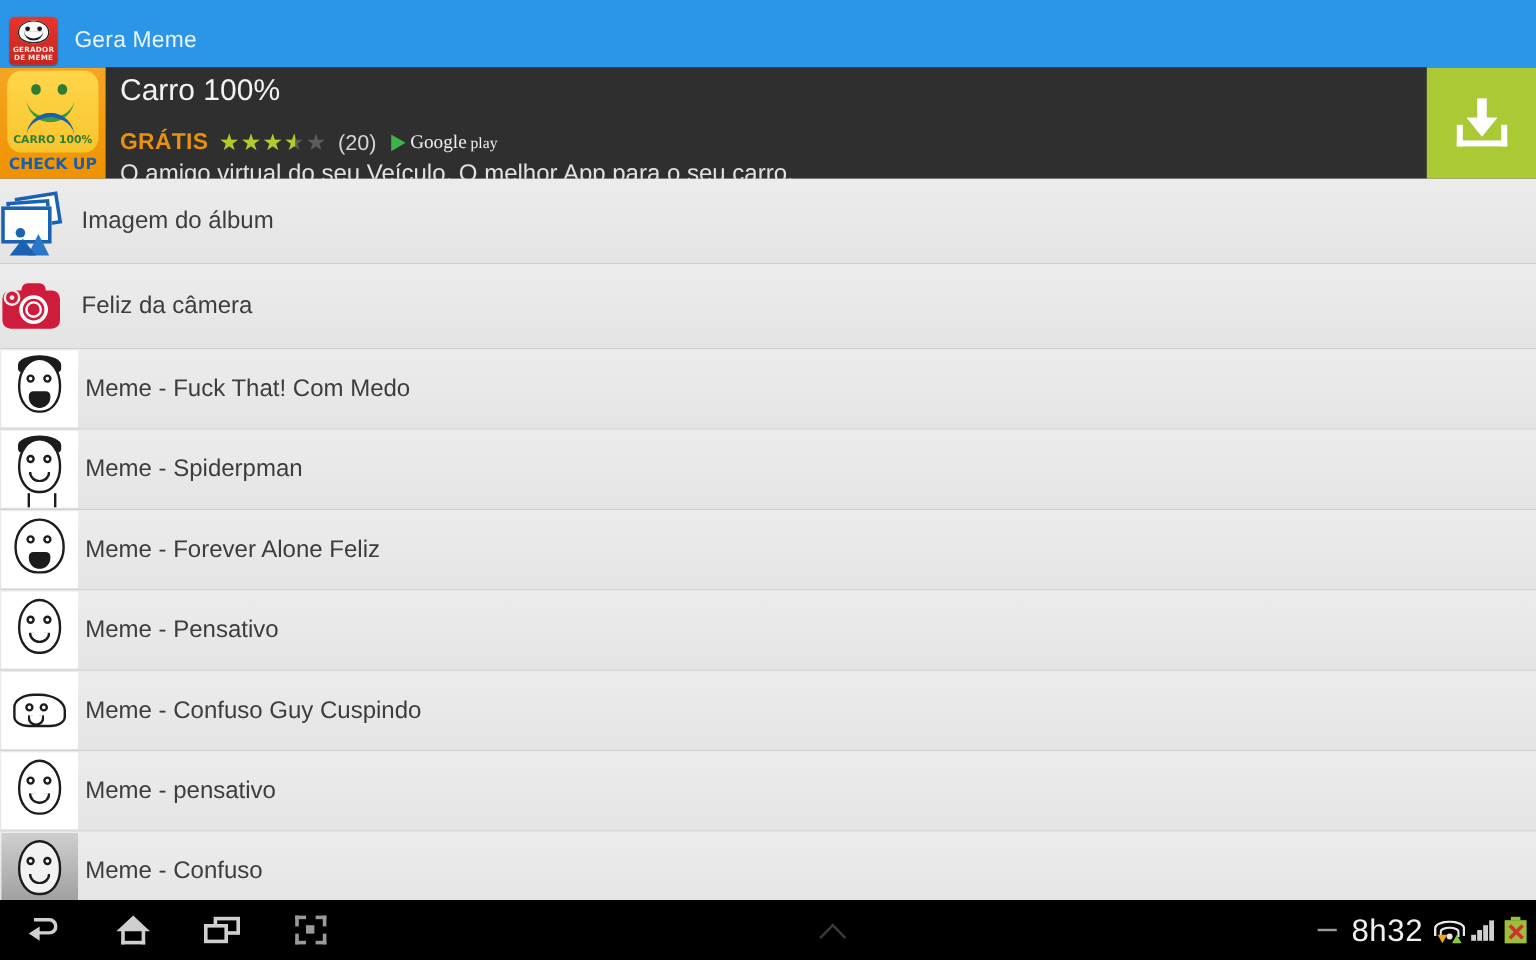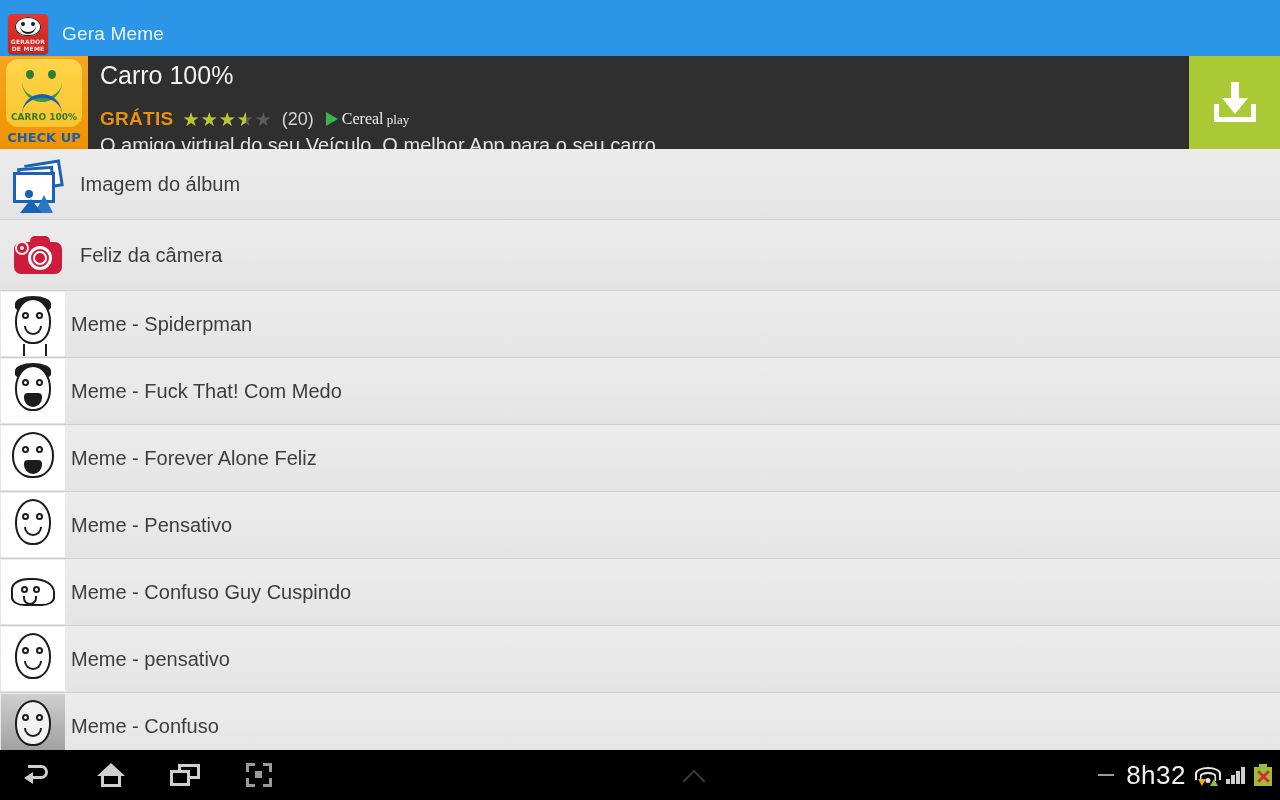--- a/index.html
+++ b/index.html
@@ -265,21 +265,21 @@
   }
   .row {
     position: relative;
     width: 1280px;
     box-sizing: border-box;
     background: linear-gradient(180deg, #ececec 0%, #e8e8e8 55%, #e4e4e4 100%);
     border-bottom: 1px solid #cfcfcf;
     display: flex;
     align-items: center;
   }
-  .row.source { height: 71px; padding-left: 12px; }
+  .row.source { height: 71px; }
   .row.meme   { height: 67px; padding-left: 0; }
   .row.meme .thumb {
     width: 64px;
     height: 64px;
     flex: none;
     background: #fff;
     margin-left: 1px;
     position: relative;
     overflow: hidden;
   }
@@ -594,21 +594,21 @@
       <div class="ad-title">Carro 100%</div>
       <div class="ad-meta">
         <span class="ad-free">GRÁTIS</span>
         <span class="stars">
           <span>★★★★★</span>
           <span class="fill" id="star-fill" style="width: 70%;">★★★★★</span>
         </span>
         <span class="ad-count">(20)</span>
         <span class="gplay">
           <span class="tri"></span>
-          <span class="gtext"><span>Cereal</span><small> play</small></span>
+          <span class="gtext"><span>Google</span><small> play</small></span>
         </span>
       </div>
       <div class="ad-desc">O amigo virtual do seu Veículo. O melhor App para o seu carro.</div>
     </div>
 
     <div class="ad-cta">
       <span class="dl">
         <span class="stem"></span>
         <span class="head"></span>
         <span class="tray"></span>
@@ -638,41 +638,41 @@
         <span class="vf"></span>
         <span class="vfd"></span>
         <span class="lens"></span>
         <span class="lens2"></span>
       </span>
       <span class="row-label">Feliz da câmera</span>
     </div>
 
     <div class="row meme">
       <span class="thumb">
+        <span class="face hair open">
+          <span class="head"></span>
+          <span class="eye l"></span>
+          <span class="eye r"></span>
+          <span class="mouth"></span>
+        </span>
+      </span>
+      <span class="row-label">Meme - Fuck That! Com Medo</span>
+    </div>
+
+    <div class="row meme">
+      <span class="thumb">
         <span class="face hair">
           <span class="head"></span>
           <span class="eye l"></span>
           <span class="eye r"></span>
           <span class="mouth"></span>
           <span class="body"></span>
         </span>
       </span>
       <span class="row-label">Meme - Spiderpman</span>
-    </div>
-
-    <div class="row meme">
-      <span class="thumb">
-        <span class="face hair open">
-          <span class="head"></span>
-          <span class="eye l"></span>
-          <span class="eye r"></span>
-          <span class="mouth"></span>
-        </span>
-      </span>
-      <span class="row-label">Meme - Fuck That! Com Medo</span>
     </div>
 
     <div class="row meme">
       <span class="thumb">
         <span class="face wide open">
           <span class="head"></span>
           <span class="eye l"></span>
           <span class="eye r"></span>
           <span class="mouth"></span>
         </span>

